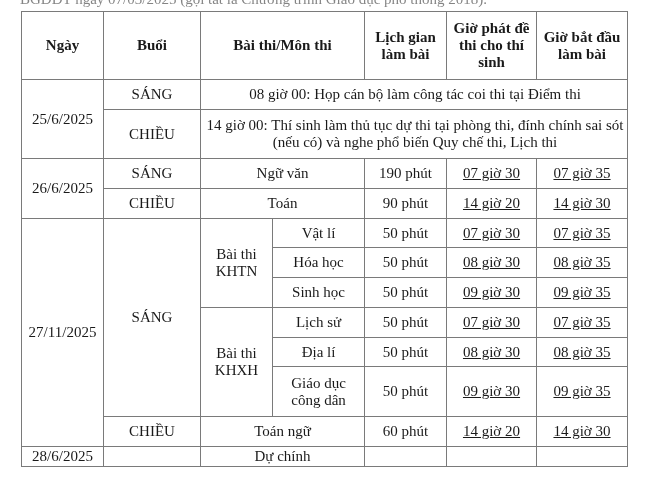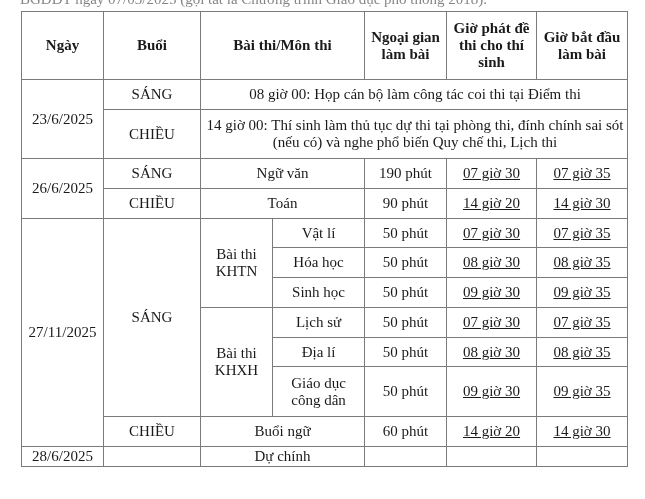--- a/index.html
+++ b/index.html
@@ -62,29 +62,29 @@
     <col style="width:92px">
     <col style="width:82px">
     <col style="width:90px">
     <col style="width:91px">
   </colgroup>
   <thead>
     <tr style="height:68px">
       <th>Ngày</th>
       <th>Buổi</th>
       <th colspan="2">Bài thi/Môn thi</th>
-      <th>Ngoại gian làm bài</th>
+      <th>Lịch gian làm bài</th>
       <th>Giờ phát đề thi cho thí sinh</th>
       <th>Giờ bắt đầu làm bài</th>
     </tr>
   </thead>
   <tbody>
 
     <tr style="height:30px">
-      <td rowspan="2">23/6/2025</td>
+      <td rowspan="2">25/6/2025</td>
       <td>SÁNG</td>
       <td colspan="5" class="left">08 giờ 00: Họp cán bộ làm công tác coi thi tại Điểm thi</td>
     </tr>
     <tr style="height:49px">
       <td>CHIỀU</td>
       <td colspan="5" class="left">14 giờ 00: Thí sinh làm thủ tục dự thi tại phòng thi, đính chính sai sót (nếu có) và nghe phổ biến Quy chế thi, Lịch thi</td>
     </tr>
 
     <tr style="height:30px">
       <td rowspan="2">26/6/2025</td>
@@ -139,21 +139,21 @@
     </tr>
     <tr style="height:50px">
       <td>Giáo dục công dân</td>
       <td>50 phút</td>
       <td class="bold">09 giờ 30</td>
       <td class="bold">09 giờ 35</td>
     </tr>
 
     <tr style="height:30px">
       <td>CHIỀU</td>
-      <td colspan="2">Buổi ngữ</td>
+      <td colspan="2">Toán ngữ</td>
       <td>60 phút</td>
       <td class="bold">14 giờ 20</td>
       <td class="bold">14 giờ 30</td>
     </tr>
 
     <tr style="height:20px">
       <td>28/6/2025</td>
       <td></td>
       <td colspan="2">Dự chính</td>
       <td></td>

